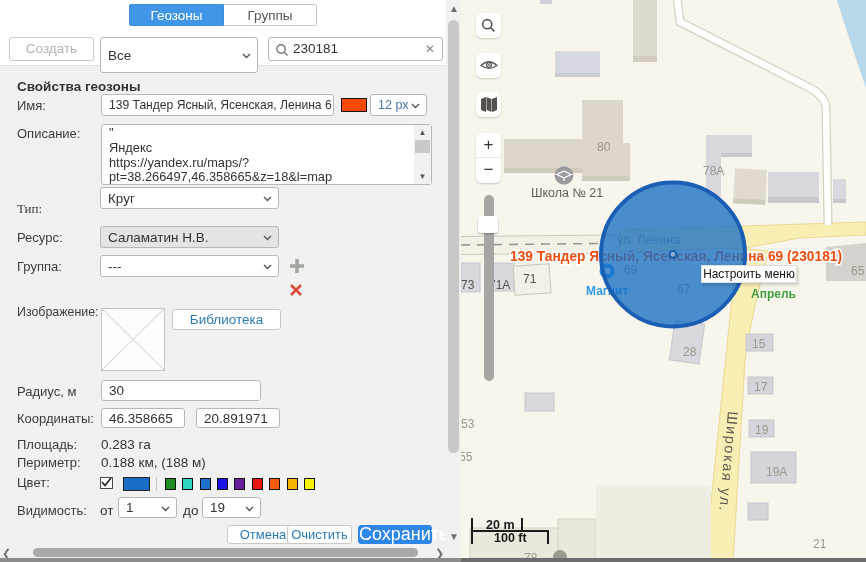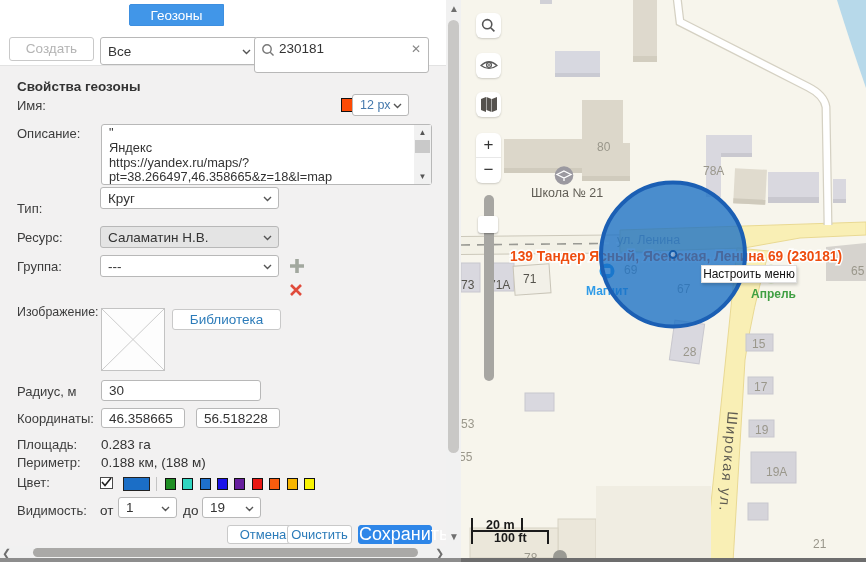--- a/index.html
+++ b/index.html
@@ -11,22 +11,22 @@
 #paneltop { position:absolute; left:0; top:0; width:446px; height:66px; background:#fff; border-bottom:1px solid #e2e2e2; }
 .tab { position:absolute; top:4px; height:22px; line-height:21px; text-align:center; font-size:13.5px; }
 #tab1 { left:129px; width:95px; background:#4196e8; color:#fff; border:1px solid #3d8fe0; border-radius:2px 0 0 2px; }
 #tab2 { left:224px; width:93px; background:#fff; color:#555; border:1px solid #c6c6c6; border-left:none; border-radius:0 2px 2px 0; }
 .btn { position:absolute; background:#fff; border:1px solid #c9c9c9; border-radius:3px; font-size:13.5px; text-align:center; }
 #btncreate { left:9px; top:37px; width:85px; height:24px; line-height:22px; color:#b4b4b4; }
 .sel { position:absolute; background:#fff; border:1px solid #b8b8b8; border-radius:3px; font-size:13.5px; color:#333; }
 .sel .txt { position:absolute; left:7px; top:0; bottom:0; display:flex; align-items:center; white-space:nowrap; }
 .chev { position:absolute; right:7px; top:50%; margin-top:-2px; width:8px; height:5px; }
 .chev svg { display:block; }
-#selall { left:100px; top:37px; width:158px; height:28px; }
-#search { position:absolute; left:254px; top:37px; width:175px; height:36px; background:#fff; border:1px solid #b8b8b8; border-radius:3px; }
+#selall { left:100px; top:37px; width:158px; height:36px; }
+#search { position:absolute; left:268px; top:37px; width:175px; height:24px; background:#fff; border:1px solid #b8b8b8; border-radius:3px; }
 #search .q { position:absolute; left:24px; top:3px; font-size:13.5px; color:#333; }
 #search .x { position:absolute; right:7px; top:4px; font-size:12px; color:#888; }
 .lbl { position:absolute; left:17px; font-size:13px; color:#3c3c3c; white-space:nowrap; }
 .val { position:absolute; font-size:13.5px; color:#333; white-space:nowrap; }
 #hdr { position:absolute; left:17px; top:79px; font-size:13.5px; font-weight:bold; color:#333; }
 .input { position:absolute; background:#fff; border:1px solid #b8b8b8; border-radius:3px; font-size:13.5px; color:#333; padding-left:7px; line-height:19px; white-space:nowrap; overflow:hidden; }
 
 #vscroll { position:absolute; left:446px; top:0; width:15px; height:562px; background:#f1f1f1; }
 #vthumb { position:absolute; left:2px; top:20px; width:11px; height:433px; background:#c9c8c6; border-radius:6px; }
 .arr { position:absolute; color:#6f6f6f; font-size:10px; }
@@ -42,61 +42,63 @@
 #hthumb { position:absolute; left:33px; top:548px; width:385px; height:9px; background:#aaa9a7; border-radius:5px; }
 #botline { position:absolute; left:0; top:558px; width:866px; height:4px; background:#8d8d8d; }
 #botline2 { position:absolute; left:461px; top:558px; width:405px; height:4px; background:#6d6d6d; }
 </style>
 </head>
 <body>
 <div id="stage">
   <div id="panel"></div>
   <div id="paneltop"></div>
   <div id="tab1" class="tab">Геозоны</div>
+  <div id="tab2" class="tab">Группы</div>
   <div id="btncreate" class="btn">Создать</div>
   <div id="selall" class="sel">
       <span class="txt">Все</span>
       <span class="chev">
         <svg width="9" height="6">
           <path d="M1,1 L4.5,4.5 L8,1" stroke="#555" stroke-width="1.4" fill="none"></path>
         </svg>
       </span>
     </div>
   <div id="search">
       <svg style="position:absolute;left:6px;top:5px" width="14" height="14">
         <circle cx="6" cy="6" r="4.2" stroke="#777" stroke-width="1.4" fill="none"></circle>
         <line x1="9.2" y1="9.2" x2="12.5" y2="12.5" stroke="#777" stroke-width="1.4"></line>
       </svg>
       <span class="q">230181</span>
       <span class="x">✕</span>
     </div>
   <div id="hdr">Свойства геозоны</div>
 
   <div class="lbl" style="top:98px;">Имя:</div>
+  <div class="input" style="left:101px; top:94px; width:233px; height:22px; font-size:12.1px; line-height:20px;">139 Тандер Ясный, Ясенская, Ленина 6</div>
   <div class="abs" style="left:341px; top:98px; width:26px; height:14px; background:#fc4a05; border:1.5px solid #111;"></div>
-  <div class="sel" style="left:352px; top:94px; width:57px; height:22px;">
+  <div class="sel" style="left:370px; top:94px; width:57px; height:22px;">
       <span class="txt" style="color:#4579ad; font-size:12.5px;">12 px</span>
       <span class="chev">
         <svg width="9" height="6">
           <path d="M1,1 L4.5,4.5 L8,1" stroke="#555" stroke-width="1.4" fill="none"></path>
         </svg>
       </span>
     </div>
 
   <div class="lbl" style="top:126px;">Описание:</div>
   <div class="abs" style="left:101px; top:124px; width:331px; height:61px; background:#fff; border:1px solid #b8b8b8; border-radius:3px;">
     <div style="position:absolute; left:7px; top:1px; font-size:12.8px; color:#333; line-height:14.8px;">"<br>Яндекс<br>https://yandex.ru/maps/?<br>pt=38.266497,46.358665&amp;z=18&amp;l=map</div>
     <div style="position:absolute; right:0; top:0; width:17px; height:59px; background:#f1f1f1;">
       <div style="position:absolute; left:0; top:0; width:17px; height:15px; text-align:center; color:#555; font-size:8px; line-height:15px;">▲</div>
       <div style="position:absolute; left:0; bottom:0; width:17px; height:15px; text-align:center; color:#555; font-size:8px; line-height:15px;">▼</div>
       <div style="position:absolute; left:1px; top:15px; width:15px; height:13px; background:#c9c9c9;"></div>
     </div>
   </div>
 
-  <div class="lbl" style="top:201px;">Тип:</div>
+  <div class="lbl" style="top:201px;font-family:Liberation Serif, serif;">Тип:</div>
   <div class="sel" style="left:100px; top:187px; width:179px; height:22px;">
       <span class="txt">Круг</span>
       <span class="chev">
         <svg width="9" height="6">
           <path d="M1,1 L4.5,4.5 L8,1" stroke="#555" stroke-width="1.4" fill="none"></path>
         </svg>
       </span>
     </div>
 
   <div class="lbl" style="top:230px;">Ресурс:</div>
@@ -131,21 +133,21 @@
         <path d="M0,0 L62,61 M62,0 L0,61" stroke="#ccc" stroke-width="1"></path>
       </svg>
   </div>
   <div class="btn" style="left:172px; top:309px; width:109px; height:21px; line-height:19px; color:#2b7bb9;">Библиотека</div>
 
   <div class="lbl" style="top:384px;">Радиус, м</div>
   <div class="input" style="left:101px; top:380px; width:160px; height:21px;">30</div>
 
   <div class="lbl" style="top:411px;">Координаты:</div>
   <div class="input" style="left:101px; top:408px; width:84px; height:20px;">46.358665</div>
-  <div class="input" style="left:196px; top:408px; width:84px; height:20px;">56.518228</div>
+  <div class="input" style="left:196px; top:408px; width:84px; height:20px;">20.891971</div>
 
   <div class="lbl" style="top:437px;">Площадь:</div>
   <div class="val" style="left:101px; top:437px;">0.283 га</div>
   <div class="lbl" style="top:455px;">Периметр:</div>
   <div class="val" style="left:101px; top:455px;">0.188 км, (188 м)</div>
 
   <div class="lbl" style="top:475px;text-align:right;">Цвет:</div>
   <div class="abs" style="left:100px; top:477px; width:13px; height:12px; background:#fff; border:1.4px solid #4a4a4a;">
       <svg style="position:absolute;left:-1px;top:-2px" width="13" height="13">
         <path d="M2,6 L5,9.5 L11,2" stroke="#222" stroke-width="1.6" fill="none"></path>

